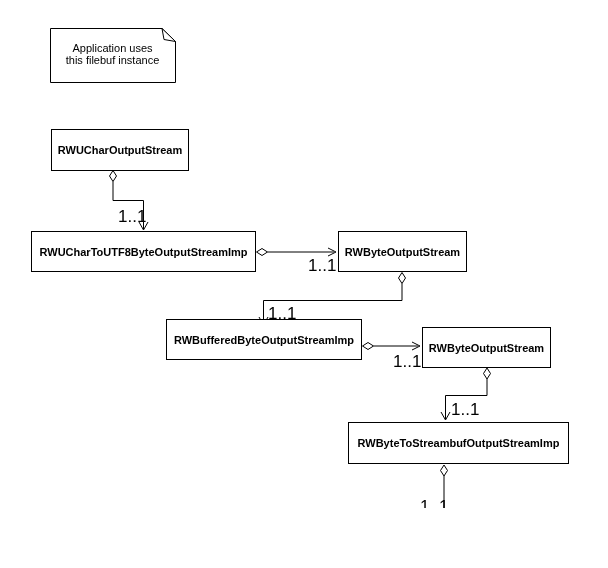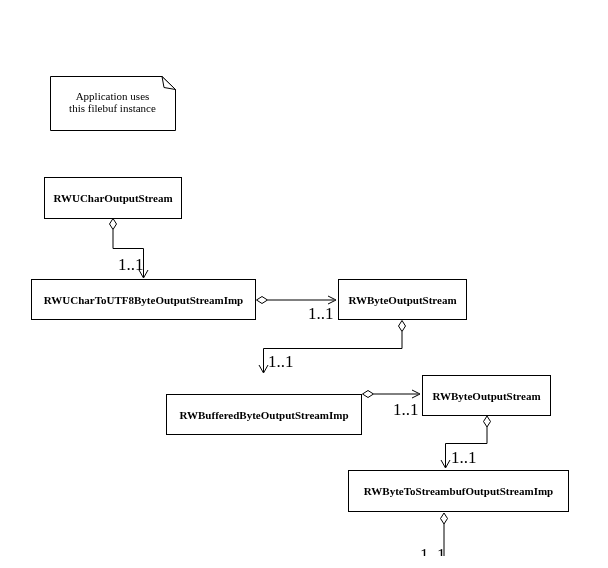--- a/index.html
+++ b/index.html
@@ -5,24 +5,23 @@
   html, body {
     margin: 0;
     padding: 0;
     background: #ffffff;
   }
   .canvas {
     position: relative;
     width: 608px;
     height: 508px;
     background: var(--bg-color, #ffffff);
-    font-family: Liberation Serif, serif;
+    font-family: Liberation Sans, sans-serif;
     color: var(--line-color, #000000);
     overflow: hidden;
-    margin-top: 48px;
   }
   .connector-layer {
     position: absolute;
     left: 0;
     top: 0;
     width: 608px;
     height: 568px;
   }
   .connector-layer path.edge,
   .connector-layer polyline.arrow {
@@ -113,33 +112,33 @@
       <path class="edge" d="M444,476 L444,518"></path>
       <polyline class="arrow" points="439.5,511 444,519 448.5,511"></polyline>
     </g>
   </svg>
 
   <div class="note-text">
     <div>Application uses</div>
     <div>this filebuf instance</div>
   </div>
 
-  <div class="node" style="left:44px; top:129px; width:138px; height:42px;">
+  <div class="node" style="left:51px; top:129px; width:138px; height:42px;">
     <span>RWUCharOutputStream</span>
   </div>
 
   <div class="node" style="left:31px; top:231px; width:225px; height:41px;">
     <span>RWUCharToUTF8ByteOutputStreamImp</span>
   </div>
 
   <div class="node" style="left:338px; top:231px; width:129px; height:41px;">
     <span>RWByteOutputStream</span>
   </div>
 
-  <div class="node" style="left:166px; top:346px; width:196px; height:41px;align-items:center;">
+  <div class="node" style="left:166px; top:319px; width:196px; height:41px;align-items:center;">
     <span>RWBufferedByteOutputStreamImp</span>
   </div>
 
   <div class="node" style="left:422px; top:327px; width:129px; height:41px;">
     <span>RWByteOutputStream</span>
   </div>
 
   <div class="node" style="left:348px; top:422px; width:221px; height:42px;justify-content:center;">
     <span>RWByteToStreambufOutputStreamImp</span>
   </div>

